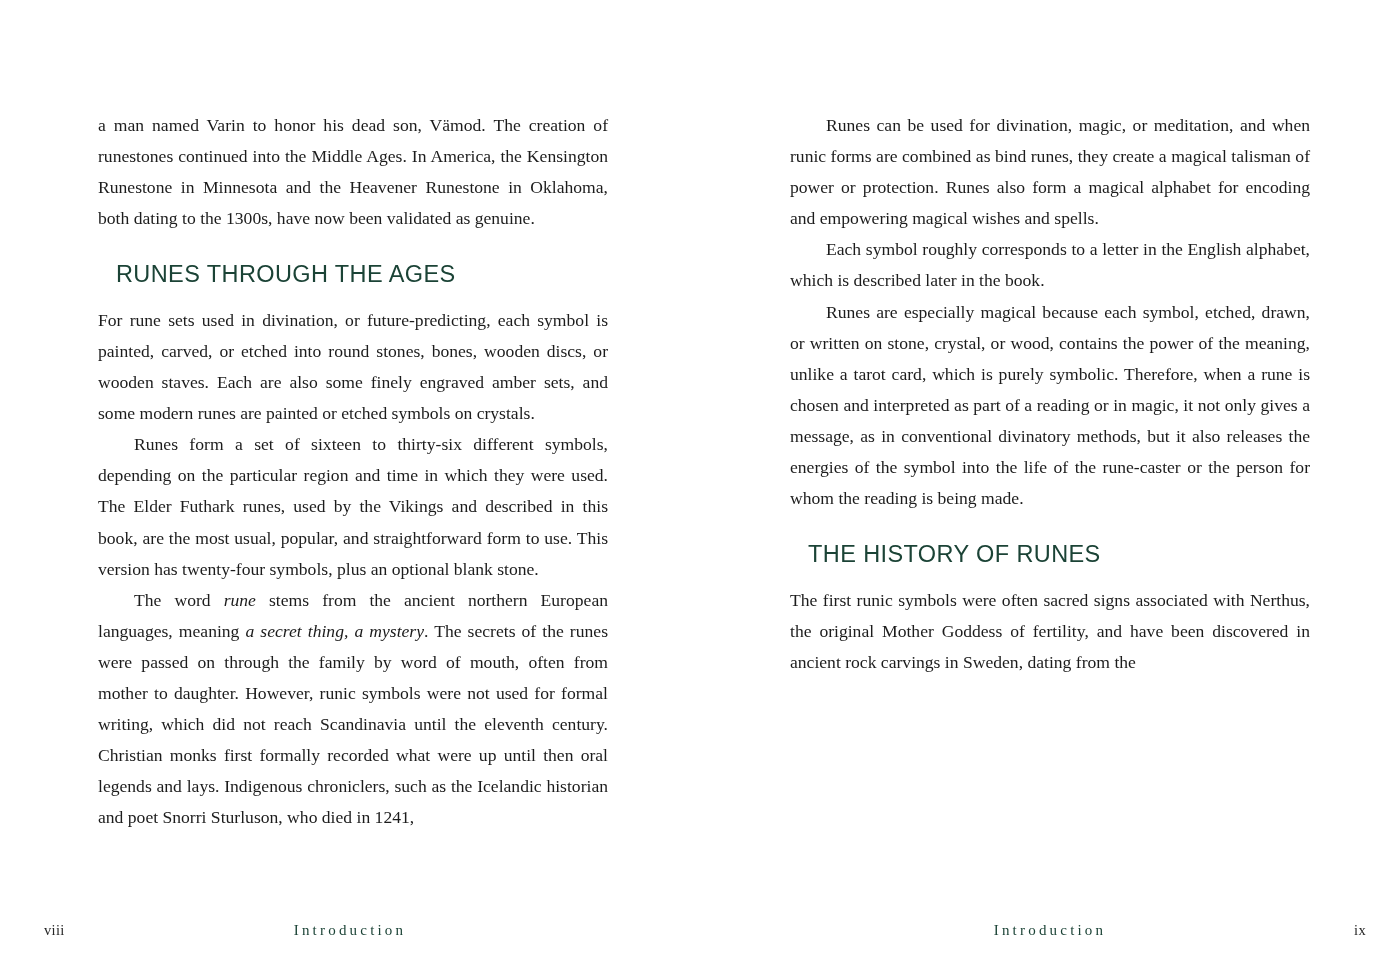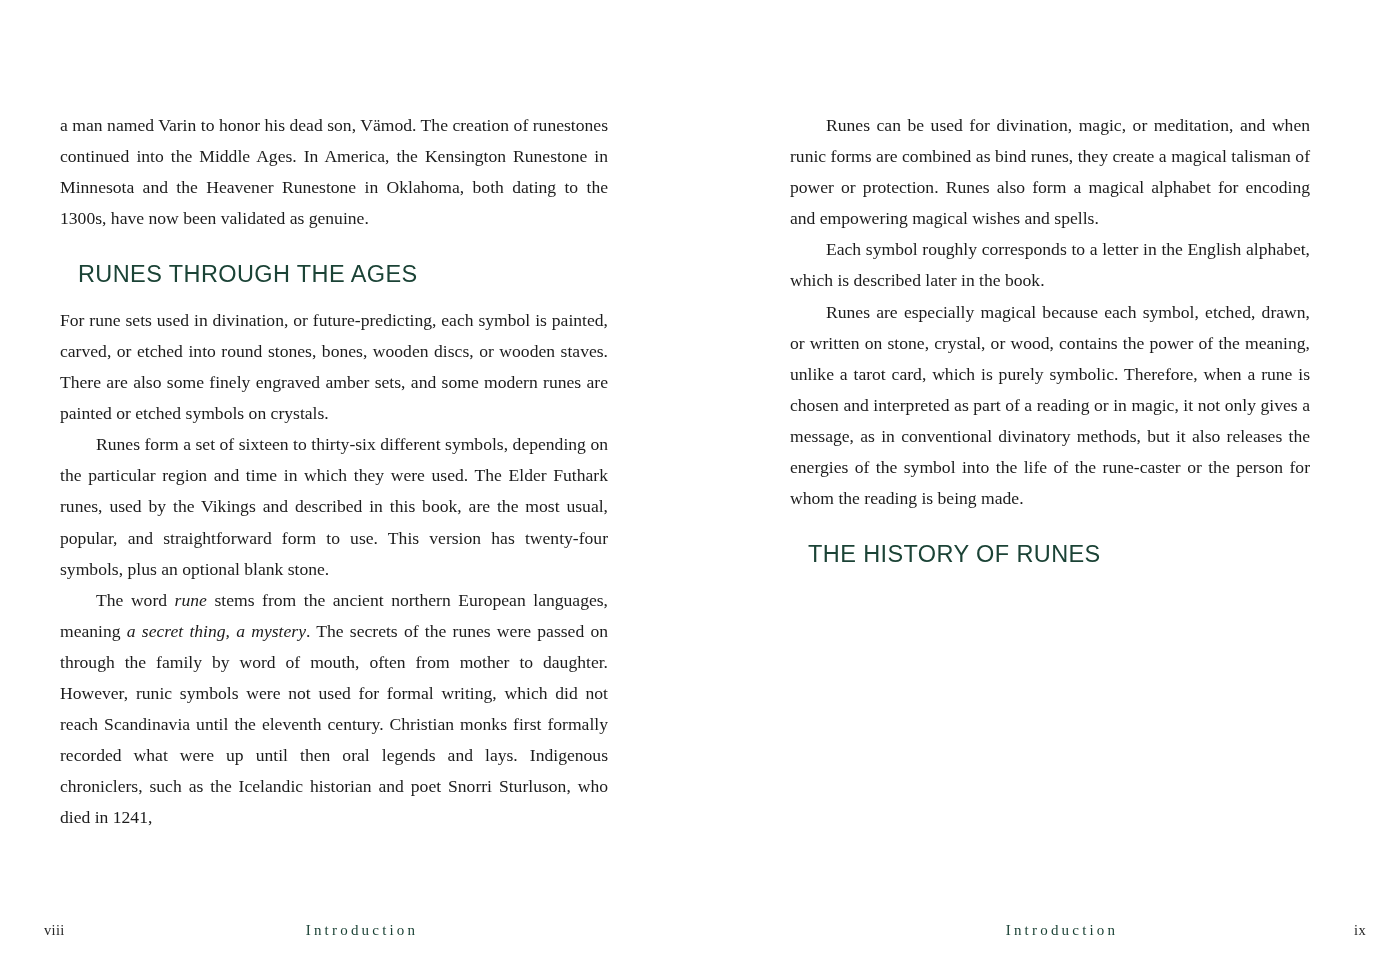--- a/index.html
+++ b/index.html
@@ -36,21 +36,21 @@
     flex-direction: row;
   }
 
   .page-col {
     position: relative;
     box-sizing: border-box;
   }
 
   .page-col.left {
     width: 700px;
-    padding: 110px 92px 0 60px;
+    padding: 110px 92px 0 98px;
   }
 
   .page-col.right {
     width: 700px;
     padding: 110px 90px 0 90px;
   }
 
   .body-text {
     font-family: "Liberation Serif", "DejaVu Serif", serif;
     font-size: 17.6px;
@@ -130,42 +130,41 @@
   .running-head {
     position: absolute;
     top: 22px;
     left: 0;
     width: 700px;
     text-align: center;
     font-family: "Liberation Serif", "DejaVu Serif", serif;
     font-size: 15px;
     letter-spacing: 3.2px;
     color: #1b4336;
-    padding-left: 12px;
   }
 
   .running-head.verso-head { transform: translateX(0px); }
   .running-head.recto-head { transform: translateX(0px); }
 </style>
 </head>
 <body>
 
 <div class="page-spread">
 
   <div class="columns">
 
     <div class="page-col left">
 
       <p class="body-text first">a man named Varin to honor his dead son, Vämod. The creation of runestones continued into the Middle Ages. In America, the Kensington Runestone in Minnesota and the Heavener Runestone in Oklahoma, both dating to the 1300s, have now been validated as genuine.</p>
 
       <div class="heading-block">
         <h2 class="section-heading">RUNES THROUGH THE AGES</h2>
       </div>
 
-      <p class="body-text first para-gap-after-heading">For rune sets used in divination, or future-predicting, each symbol is painted, carved, or etched into round stones, bones, wooden discs, or wooden staves. There are also some finely engraved amber sets, and some modern runes are painted or etched symbols on crystals.</p>
+      <p class="body-text first para-gap-after-heading">For rune sets used in divination, or future-predicting, each symbol is painted, carved, or etched into round stones, bones, wooden discs, or wooden staves. Each are also some finely engraved amber sets, and some modern runes are painted or etched symbols on crystals.</p>
 
       <p class="body-text indent">Runes form a set of sixteen to thirty-six different symbols, depending on the particular region and time in which they were used. The Elder Futhark runes, used by the Vikings and described in this book, are the most usual, popular, and straightforward form to use. This version has twenty-four symbols, plus an optional blank stone.</p>
 
       <p class="body-text indent"><span>The word </span><em>rune</em><span> stems from the ancient northern European languages, meaning </span><em>a secret thing, a mystery</em><span>. The secrets of the runes were passed on through the family by word of mouth, often from mother to daughter. However, runic symbols were not used for formal writing, which did not reach Scandinavia until the eleventh century. Christian monks first formally recorded what were up until then oral legends and lays. Indigenous chroniclers, such as the Icelandic historian and poet Snorri Sturluson, who died in 1241,</span></p>
 
     </div>
 
     <div class="page-col right">
 
 
@@ -173,20 +172,21 @@
       <p class="body-text indent">Runes can be used for divination, magic, or meditation, and when runic forms are combined as bind runes, they create a magical talisman of power or protection. Runes also form a magical alphabet for encoding and empowering magical wishes and spells.</p>
 
       <p class="body-text indent">Each symbol roughly corresponds to a letter in the English alphabet, which is described later in the book.</p>
 
       <p class="body-text indent">Runes are especially magical because each symbol, etched, drawn, or written on stone, crystal, or wood, contains the power of the meaning, unlike a tarot card, which is purely symbolic. Therefore, when a rune is chosen and interpreted as part of a reading or in magic, it not only gives a message, as in conventional divinatory methods, but it also releases the energies of the symbol into the life of the rune-caster or the person for whom the reading is being made.</p>
 
       <div class="heading-block">
         <h2 class="section-heading">THE HISTORY OF RUNES</h2>
       </div>
 
+      <p class="body-text first para-gap-after-heading">The first runic symbols were often sacred signs associated with Nerthus, the original Mother Goddess of fertility, and have been discovered in ancient rock carvings in Sweden, dating from the</p>
 
     </div>
 
   </div>
 
   <div class="footer">
 
     <div class="footer-half left">
       <span class="folio verso">viii</span>
       <span class="running-head verso-head">Introduction</span>

